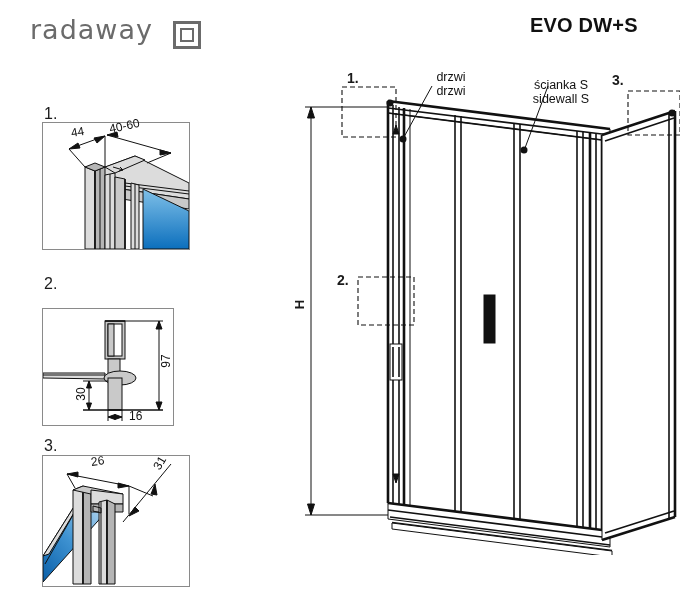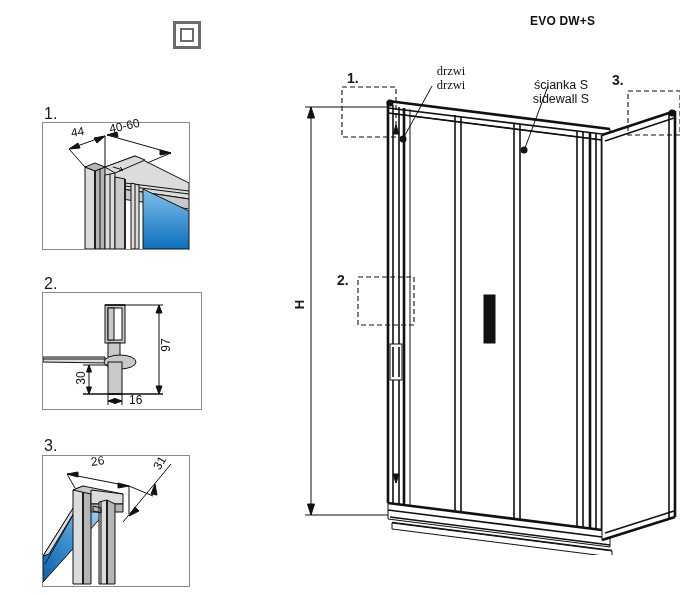--- a/index.html
+++ b/index.html
@@ -10,21 +10,21 @@
 
   
   #logo{left:30px;top:12px;width:205px;height:42px;}
   #logo-word{position:absolute;left:0;top:2px;font-size:27px;letter-spacing:1px;
              color:#6b6b6b;font-family:"DejaVu Sans",sans-serif;}
   #logo-mark{position:absolute;left:143px;top:9px;width:28px;height:28px;
              border:3px solid #6b6b6b;box-sizing:border-box;}
   #logo-mark-inner{position:absolute;left:4px;top:4px;right:4px;bottom:4px;
              border:2px solid #6b6b6b;box-sizing:border-box;}
 
-  #title{left:530px;top:14px;font-size:12px;font-weight:bold;color:#111;
+  #title{left:530px;top:14px;font-size:20px;font-weight:bold;color:#111;
          letter-spacing:0.2px;white-space:nowrap;}
   .panel-box{border:1px solid #8a8a8a;background:#fff;box-sizing:border-box;}
 
   .dim-txt{position:absolute;font-size:12px;color:#111;
            font-family:"Liberation Sans",sans-serif;white-space:nowrap;}
 
   svg{display:block;}
   .ln{stroke:#111;fill:none;}
   .thin{stroke-width:1;}
   .med{stroke-width:1.6;}
@@ -36,20 +36,21 @@
   .fillblk{fill:#111;stroke:#111;stroke-width:1;}
   .white{fill:#ffffff;stroke:#111;stroke-width:1;}
 
   .lbl{position:absolute;font-size:12.5px;color:#111;line-height:14px;
        text-align:center;white-space:nowrap;}
 </style>
 </head>
 <body>
 
 <div class="abs" id="logo">
+  <span id="logo-word">radaway</span>
   <span id="logo-mark">
     <span id="logo-mark-inner"></span>
   </span>
 </div>
 
 <div class="abs" id="title">EVO DW+S</div>
 
 <div class="abs" style="left:44px;top:105px;">1.</div>
 
 <div class="abs panel-box" style="left:42px;top:122px;width:148px;height:128px;">
@@ -94,21 +95,21 @@
     <line class="ln thin" x1="128" y1="30" x2="104" y2="40"></line>
     <path class="fillblk" d="M64 12 l11 2 l-1 -5 z"></path>
     <path class="fillblk" d="M128 30 l-11 -3 l0 5 z"></path>
   </svg>
   <span class="dim-txt" style="left:28px;top:2px;transform:rotate(-10deg);">44</span>
   <span class="dim-txt" style="left:66px;top:-4px;transform:rotate(-12deg);">40-60</span>
 </div>
 
 <div class="abs" style="left:44px;top:275px;">2.</div>
 
-<div class="abs panel-box" style="left:42px;top:292px;width:160px;height:118px;">
+<div class="abs panel-box" style="left:42px;top:308px;width:132px;height:118px;">
   <svg width="146" height="116" viewBox="0 0 146 116">
 
     <rect class="fillgrey" x="62" y="12" width="20" height="38"></rect>
     <rect class="white" x="65" y="15" width="14" height="32"></rect>
     <rect class="fillgrey" x="65" y="15" width="6" height="32"></rect>
     <line class="ln med" x1="62" y1="12" x2="82" y2="12"></line>
 
     <rect class="fillgrey" x="65" y="50" width="12" height="20"></rect>
 
     <polygon class="fillgrey3" points="0,64 62,64 62,70 0,69"></polygon>
@@ -261,21 +262,21 @@
     <rect class="dash" x="348" y="36" width="52" height="44" fill="none"></rect>
   </svg>
 </div>
 
 <div class="abs" style="left:347px;top:70px;font-size:14px;font-weight:bold;">1.</div>
 <div class="abs" style="left:337px;top:272px;font-size:14px;font-weight:bold;">2.</div>
 <div class="abs" style="left:612px;top:72px;font-size:14px;font-weight:bold;">3.</div>
 
 <div class="abs" style="left:295px;top:297px;font-size:13px;font-weight:bold;transform:rotate(-90deg);">H</div>
 
-<div class="abs lbl" style="left:414px;top:64px;width:74px;font-family:Liberation Serif, serif;">
+<div class="abs lbl" style="left:414px;top:70px;width:74px;">
   <div>drzwi</div>
   <div>drzwi</div>
 </div>
 
 <div class="abs lbl" style="left:516px;top:62px;width:90px;margin-top:16px;">
   <div>ścianka S</div>
   <div>sidewall S</div>
 </div>
 
 </body></html>

